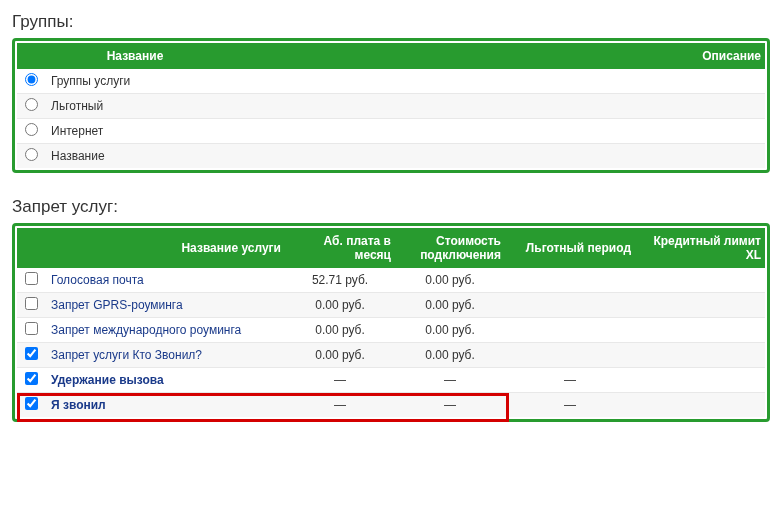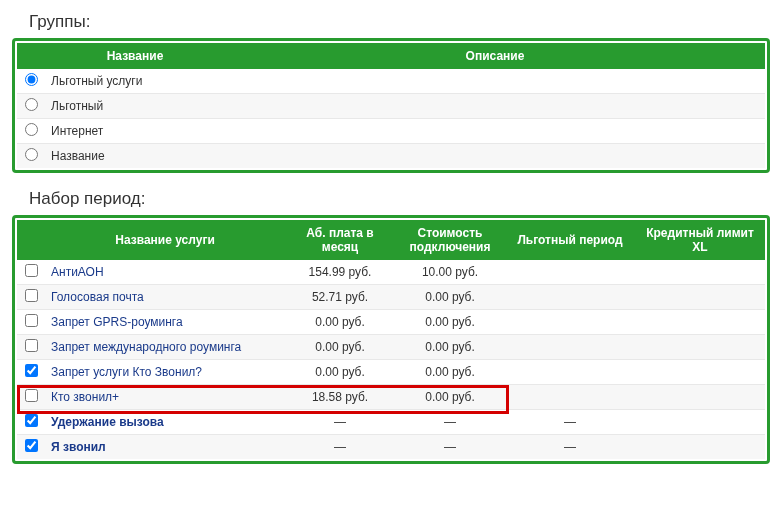--- a/index.html
+++ b/index.html
@@ -7,37 +7,37 @@
     margin: 0;
     padding: 8px 12px;
     font-family: Arial, Helvetica, sans-serif;
     font-size: 12px;
     background: #fff;
     width: 782px;
   }
   .section-title {
     font-size: 17px;
     color: #333;
-    margin: 4px 0 6px 17px;
+    margin: 4px 0 6px 0;
   }
   .panel {
     border: 3px solid #289b2f;
     border-radius: 4px;
     padding: 2px;
-    margin-bottom: 16px;
+    margin-bottom: 24px;
   }
   .tbl {
     width: 100%;
     border-collapse: collapse;
   }
   .tbl thead th {
     background: #289b2f;
     color: #fff;
     font-weight: bold;
-    text-align: center;
+    text-align: right;
     padding: 6px 4px;
     font-size: 12px;
   }
   .tbl tbody td {
     padding: 4px 6px;
     border-bottom: 1px solid #e8e8e8;
     vertical-align: middle;
     color: #333;
   }
   .tbl tbody tr:nth-child(even) td {
@@ -86,60 +86,52 @@
     <thead>
       <tr>
         <th class="col-ctrl"></th>
         <th style="width:180px;text-align:center">Название</th>
         <th>Описание</th>
       </tr>
     </thead>
     <tbody id="groups-body">
         <tr>
           <td class="col-ctrl"><input type="radio" name="grp" checked="" style=""></td>
-          <td colspan="2">Льготный услуги</td>
+          <td colspan="2">Группы услуги</td>
         </tr>
         <tr>
           <td class="col-ctrl"><input type="radio" name="grp" style=""></td>
           <td colspan="2">Льготный</td>
         </tr>
         <tr>
           <td class="col-ctrl"><input type="radio" name="grp" style=""></td>
           <td colspan="2">Интернет</td>
         </tr>
         <tr>
           <td class="col-ctrl"><input type="radio" name="grp" style=""></td>
           <td colspan="2">Название</td>
         </tr>
       </tbody>
   </table>
 </div>
 
-<div class="section-title">Набор период:</div>
+<div class="section-title">Запрет услуг:</div>
 <div class="panel services-wrap">
   <table class="tbl">
     <thead>
       <tr>
         <th class="col-ctrl"></th>
         <th style="width:240px">Название услуги</th>
         <th style="width:110px">Аб. плата в месяц</th>
         <th style="width:110px">Стоимость подключения</th>
         <th style="width:130px">Льготный период</th>
         <th>Кредитный лимит XL</th>
       </tr>
     </thead>
     <tbody id="services-body">
-        <tr>
-          <td class="col-ctrl"><input type="checkbox" style=""></td>
-          <td><a href="#" class="link">АнтиАОН</a></td>
-          <td class="num">154.99 руб.</td>
-          <td class="num">10.00 руб.</td>
-          <td class="num"></td>
-          <td class="num"></td>
-        </tr>
         <tr>
           <td class="col-ctrl"><input type="checkbox" style=""></td>
           <td><a href="#" class="link">Голосовая почта</a></td>
           <td class="num">52.71 руб.</td>
           <td class="num">0.00 руб.</td>
           <td class="num"></td>
           <td class="num"></td>
         </tr>
         <tr>
           <td class="col-ctrl"><input type="checkbox" style=""></td>
@@ -159,28 +151,20 @@
         </tr>
         <tr id="hl-row">
           <td class="col-ctrl"><input type="checkbox" checked="" style=""></td>
           <td><a href="#" class="link">Запрет услуги Кто Звонил?</a></td>
           <td class="num">0.00 руб.</td>
           <td class="num">0.00 руб.</td>
           <td class="num"></td>
           <td class="num"></td>
         </tr>
         <tr>
-          <td class="col-ctrl"><input type="checkbox" style=""></td>
-          <td><a href="#" class="link">Кто звонил+</a></td>
-          <td class="num">18.58 руб.</td>
-          <td class="num">0.00 руб.</td>
-          <td class="num"></td>
-          <td class="num"></td>
-        </tr>
-        <tr>
           <td class="col-ctrl"><input type="checkbox" checked="" style=""></td>
           <td><a href="#" class="link bold">Удержание вызова</a></td>
           <td class="num">—</td>
           <td class="num">—</td>
           <td class="num">—</td>
           <td class="num"></td>
         </tr>
         <tr>
           <td class="col-ctrl"><input type="checkbox" checked="" style=""></td>
           <td><a href="#" class="link bold">Я звонил</a></td>

